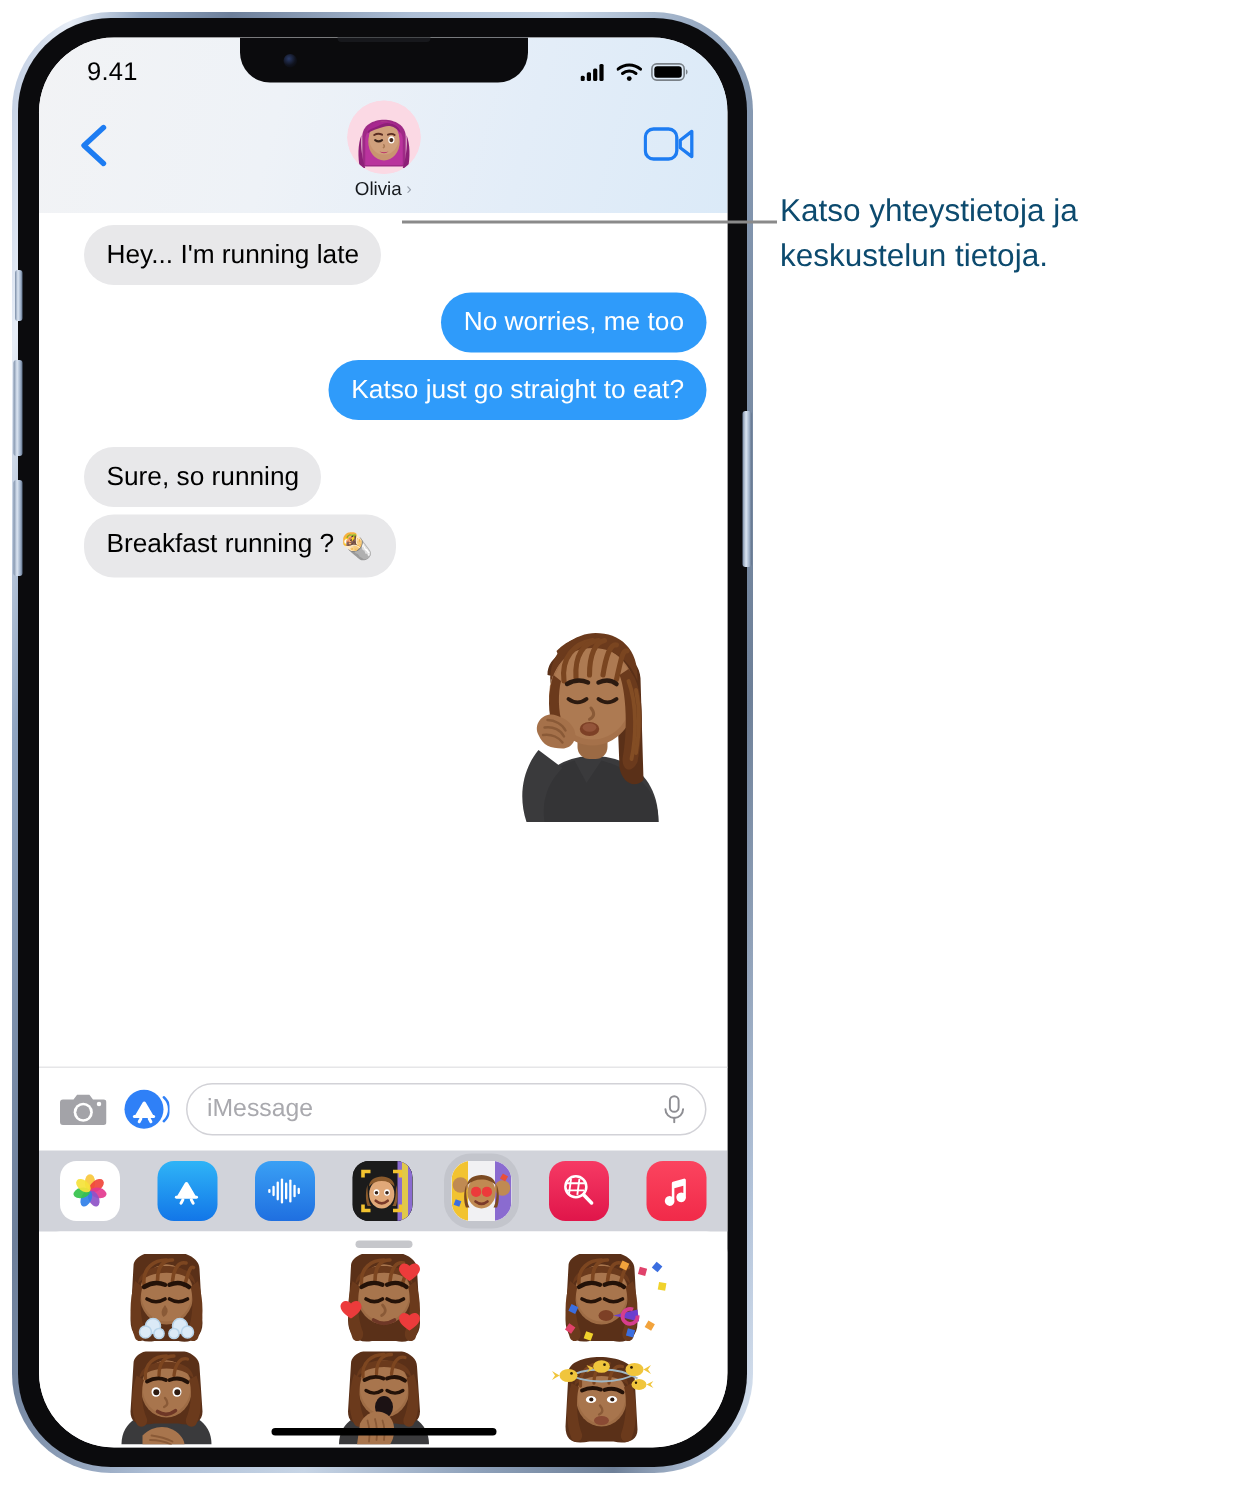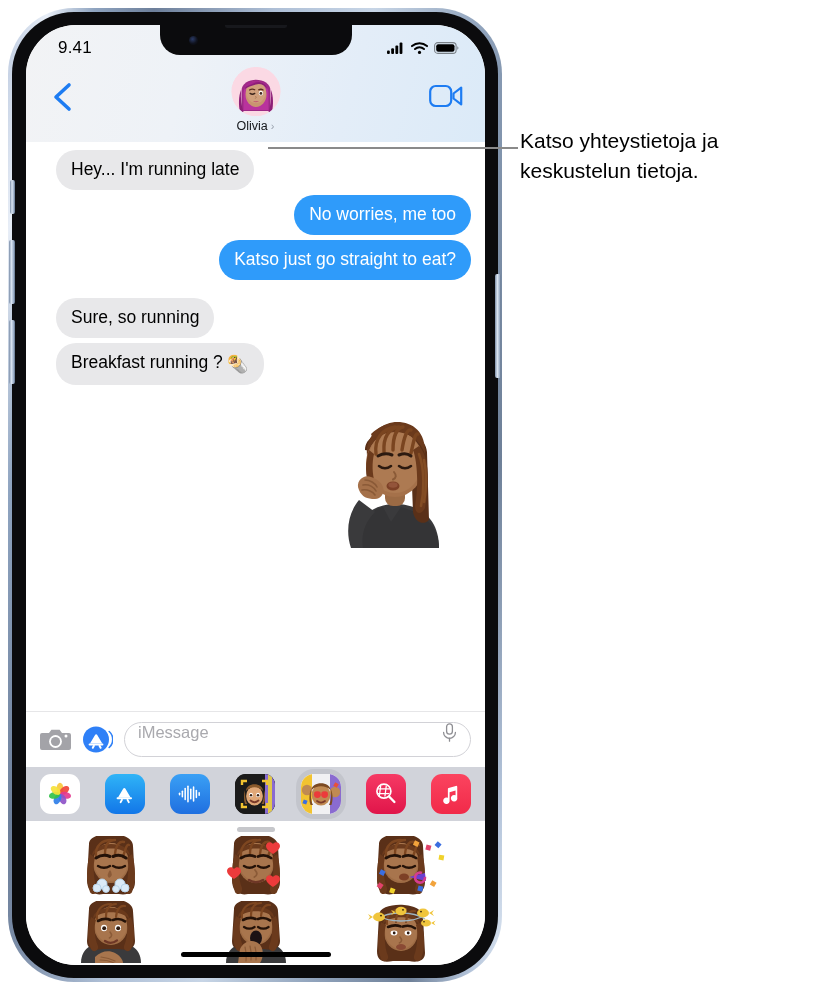--- a/index.html
+++ b/index.html
@@ -225,21 +225,21 @@
     border-top: 1px solid #e6e6e8;
   }
   #camera-button { width: 31px; height: 31px; cursor: pointer; flex: 0 0 auto; }
   #appstore-button { width: 31px; height: 31px; cursor: pointer; flex: 0 0 auto; position: relative; }
   #imessage-field {
     flex: 1 1 auto;
     height: 35px;
     border: 1px solid #d2d2d7;
     border-radius: 18px;
     display: flex;
-    align-items: flex-start;
+    align-items: center;
     padding: 0 13px;
     justify-content: space-between;
     background: #fff;
     cursor: text;
   }
   #imessage-placeholder { font-size: 16.5px; color: #a9a9ae; }
   #mic-icon { width: 15px; height: 19px; flex: 0 0 auto; }
 
   
   #app-drawer {
@@ -314,21 +314,21 @@
   
   #callout {
     position: absolute;
     left: 520px;
     top: 126px;
     width: 300px;
   }
   #callout-text {
     font-size: 21px;
     line-height: 30px;
-    color: #000000;
+    color: #0c4a6e;
   }
   #callout-line {
     position: absolute;
     left: 268px;
     top: 147px;
     width: 250px;
     height: 2px;
     background: #8a8a8a;
     z-index: 45;
   }

